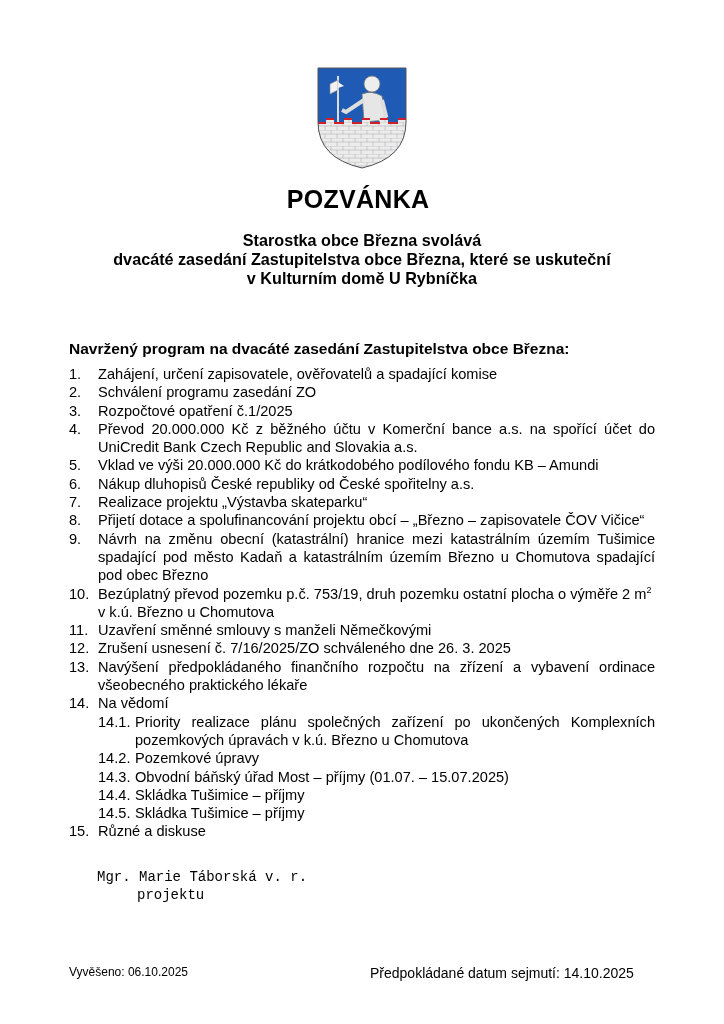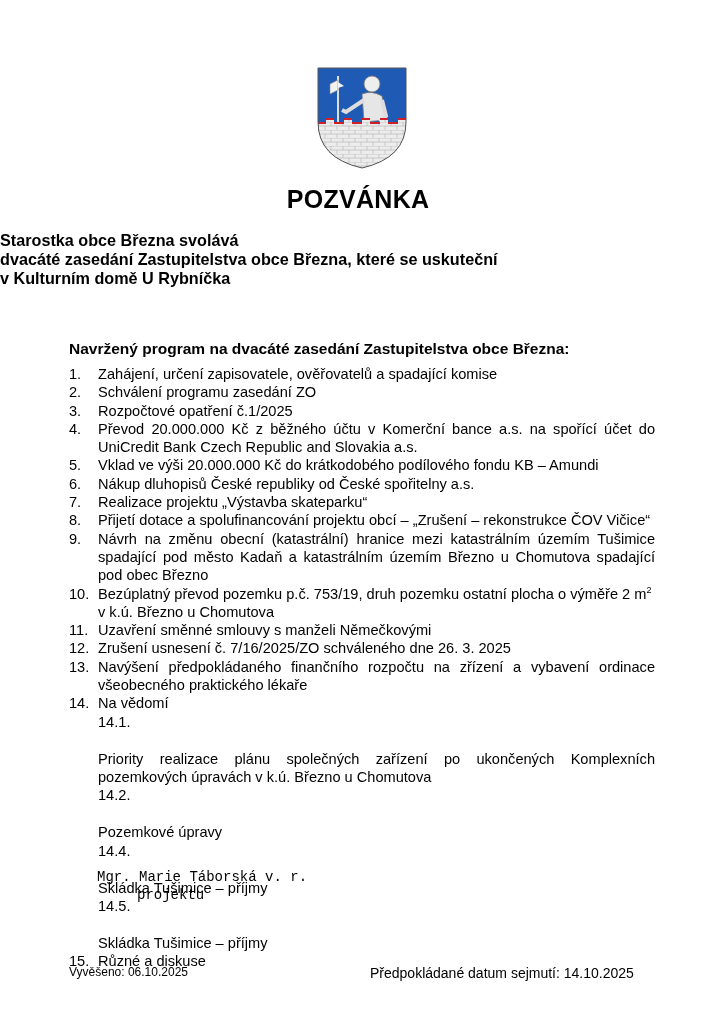--- a/index.html
+++ b/index.html
@@ -1,30 +1,30 @@
 <!DOCTYPE html>
 <html><head>
 <meta charset="utf-8">
 <style>
   html, body { margin:0; padding:0; background:#ffffff; }
   body { width:724px; height:1024px; position:relative; overflow:hidden;
          font-family:"Liberation Sans", sans-serif; color:#000; }
   .crest { position:absolute; left:316px; top:66px; width:92px; height:104px; }
   .title { position:absolute; left:0; width:716px; top:185px; text-align:center;
            font-weight:bold; font-size:25px; letter-spacing:0.3px; }
-  .intro { position:absolute; left:0; width:724px; top:231px; text-align:left;
+  .intro { position:absolute; left:0; width:724px; top:231px; text-align:center;
            font-weight:bold; font-size:16.2px; line-height:19px; }
   .intro div { white-space:nowrap; }
   .prog-head { position:absolute; left:69px; top:340px; font-weight:bold; font-size:15.5px; }
   .list { position:absolute; left:69px; top:365px; width:586px; font-size:14.6px; line-height:18.3px; }
   .item { display:flex; }
   .num { width:29px; flex:0 0 29px; }
   .txt { flex:1; }
   .txt.just { text-align:justify; text-align-last:left; }
-  .sub { display:flex; padding-left:29px;flex-direction:column; }
+  .sub { display:flex; padding-left:29px; }
   .subnum { width:37px; flex:0 0 37px; }
   sup { font-size:9px; line-height:0; vertical-align:6px; }
   .sig { position:absolute; left:97px; top:868px; font-size:14px; line-height:18px;font-family:Liberation Mono, monospace; }
   .sig .role { padding-left:40px; }
   .posted { position:absolute; left:69px; top:965px; font-size:12px; }
   .removal { position:absolute; left:370px; top:965px; font-size:14px;text-align:right; }
 </style>
 </head>
 <body>
 
@@ -91,21 +91,21 @@
   <div class="item">
       <span class="num">6.</span>
       <span class="txt">Nákup dluhopisů České republiky od České spořitelny a.s.</span>
     </div>
   <div class="item">
       <span class="num">7.</span>
       <span class="txt">Realizace projektu „Výstavba skateparku“</span>
     </div>
   <div class="item">
       <span class="num">8.</span>
-      <span class="txt">Přijetí dotace a spolufinancování projektu obcí – „Zrušení – rekonstrukce ČOV Vičice“</span>
+      <span class="txt">Přijetí dotace a spolufinancování projektu obcí – „Březno – zapisovatele ČOV Vičice“</span>
     </div>
   <div class="item">
       <span class="num">9.</span>
       <span class="txt just">Návrh na změnu obecní (katastrální) hranice mezi katastrálním územím Tušimice spadající pod město Kadaň a katastrálním územím Březno u Chomutova spadající pod obec Březno</span>
     </div>
   <div class="item">
       <span class="num">10.</span>
       <span class="txt"><span>Bezúplatný převod pozemku p.č. 753/19, druh pozemku ostatní plocha o výměře 2 m</span><sup>2</sup><span> v k.ú. Březno u Chomutova</span></span>
     </div>
   <div class="item">
@@ -126,20 +126,24 @@
     </div>
   <div class="sub">
       <span class="subnum">14.1.</span>
       <span class="txt just">Priority realizace plánu společných zařízení po ukončených Komplexních pozemkových úpravách v k.ú. Březno u Chomutova</span>
     </div>
   <div class="sub">
       <span class="subnum">14.2.</span>
       <span class="txt">Pozemkové úpravy</span>
     </div>
   <div class="sub">
+      <span class="subnum">14.3.</span>
+      <span class="txt">Obvodní báňský úřad Most – příjmy (01.07. – 15.07.2025)</span>
+    </div>
+  <div class="sub">
       <span class="subnum">14.4.</span>
       <span class="txt">Skládka Tušimice – příjmy</span>
     </div>
   <div class="sub">
       <span class="subnum">14.5.</span>
       <span class="txt">Skládka Tušimice – příjmy</span>
     </div>
   <div class="item">
       <span class="num">15.</span>
       <span class="txt">Různé a diskuse</span>

